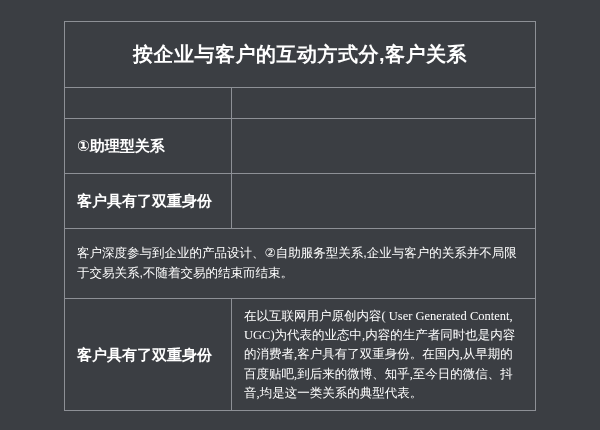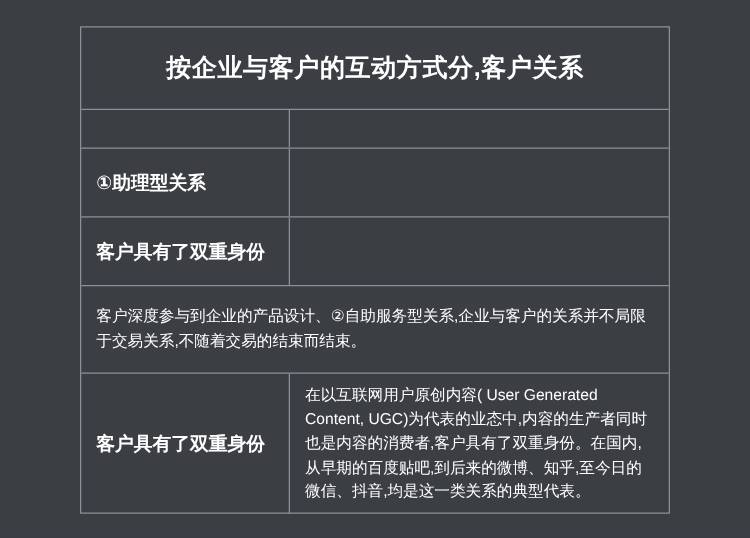--- a/index.html
+++ b/index.html
@@ -90,20 +90,21 @@
     line-height: 1.55;
     display: flex;
     align-items: center;
   }
   .r1 { height: 55px; }
   .r2 { height: 55px; }
   .r3 { height: 70px; }
   .r4 { height: 112px; }
   .cell-desc.tall {
     align-items: center;
+    font-family: Liberation Serif, serif;
   }
 </style>
 </head>
 <body>
 
 <div class="canvas">
   <div class="frame">
 
     <div class="title-row">
       <div class="title-text">按企业与客户的互动方式分,客户关系</div>

